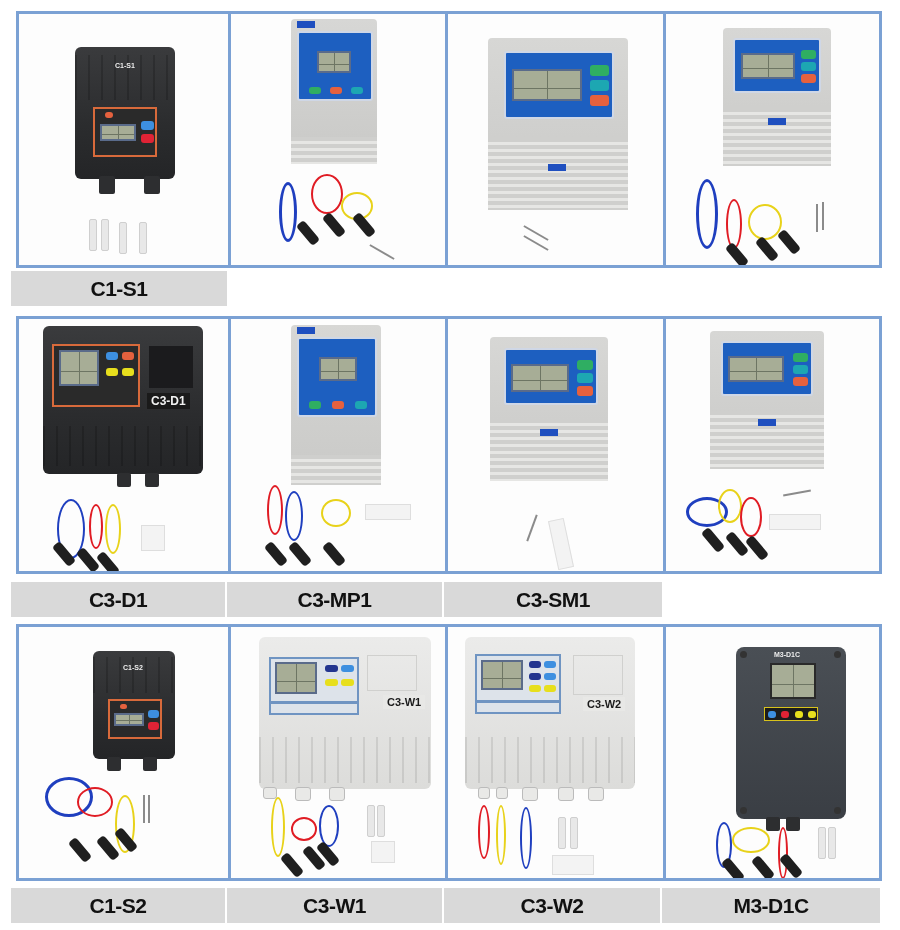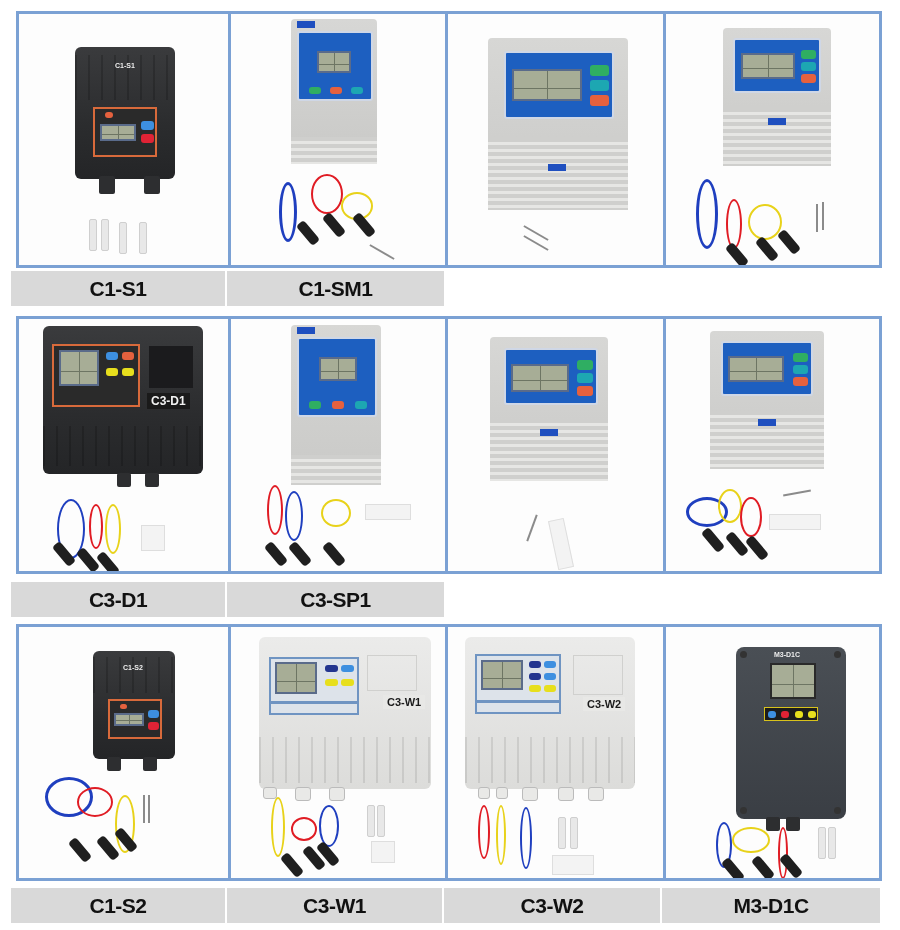--- a/index.html
+++ b/index.html
@@ -139,21 +139,20 @@
     <div class="probe" style="left:66px;top:228px;"></div>
     <div class="probe" style="left:96px;top:222px;"></div>
     <div class="probe" style="left:118px;top:215px;"></div>
     <div class="nail" style="left:150px;top:190px;"></div>
       <div class="nail" style="left:156px;top:188px;"></div>
   </div>
 </div>
 
 <div class="label-row" style="top:271px;">
   <div class="label-cell">C1-S1</div>
-  <div class="label-cell">C1-SM1</div>
 </div>
 
 <div class="photo-row" style="top:316px;height:258px;">
 
   <div class="photo-cell">
     <div class="dev box-dark" style="left:24px;top:7px;width:160px;height:148px;">
       <div class="orange-frame" style="left:9px;top:18px;width:88px;height:63px;">
         <div class="lcd" style="left:5px;top:4px;width:40px;height:36px;"></div>
         <div class="btn bl" style="left:52px;top:6px;width:12px;height:8px;"></div>
         <div class="btn r" style="left:68px;top:6px;width:12px;height:8px;"></div>
@@ -227,21 +226,22 @@
     <div class="probe" style="left:42px;top:208px;"></div>
     <div class="probe" style="left:66px;top:212px;"></div>
     <div class="probe" style="left:86px;top:216px;"></div>
     <div class="sheet" style="left:103px;top:195px;width:52px;height:16px;"></div>
     <div class="nail" style="left:130px;top:160px;transform:rotate(80deg);"></div>
   </div>
 </div>
 
 <div class="label-row" style="top:582px;">
   <div class="label-cell">C3-D1</div>
-  <div class="label-cell">C3-SP1</div>
+  <div class="label-cell">C3-MP1</div>
+  <div class="label-cell">C3-SM1</div>
 </div>
 
 <div class="photo-row" style="top:624px;height:257px;">
 
   <div class="photo-cell">
     <div class="dev box-dark" style="left:74px;top:24px;width:82px;height:108px;">
       <div class="vribs" style="top:6px;height:36px;"></div>
       <div class="tag-sm" style="left:30px;top:13px;">C1-S2</div>
       <div class="orange-frame" style="left:15px;top:48px;width:54px;height:40px;">
         <div class="btn r" style="left:10px;top:3px;width:7px;height:5px;"></div>

